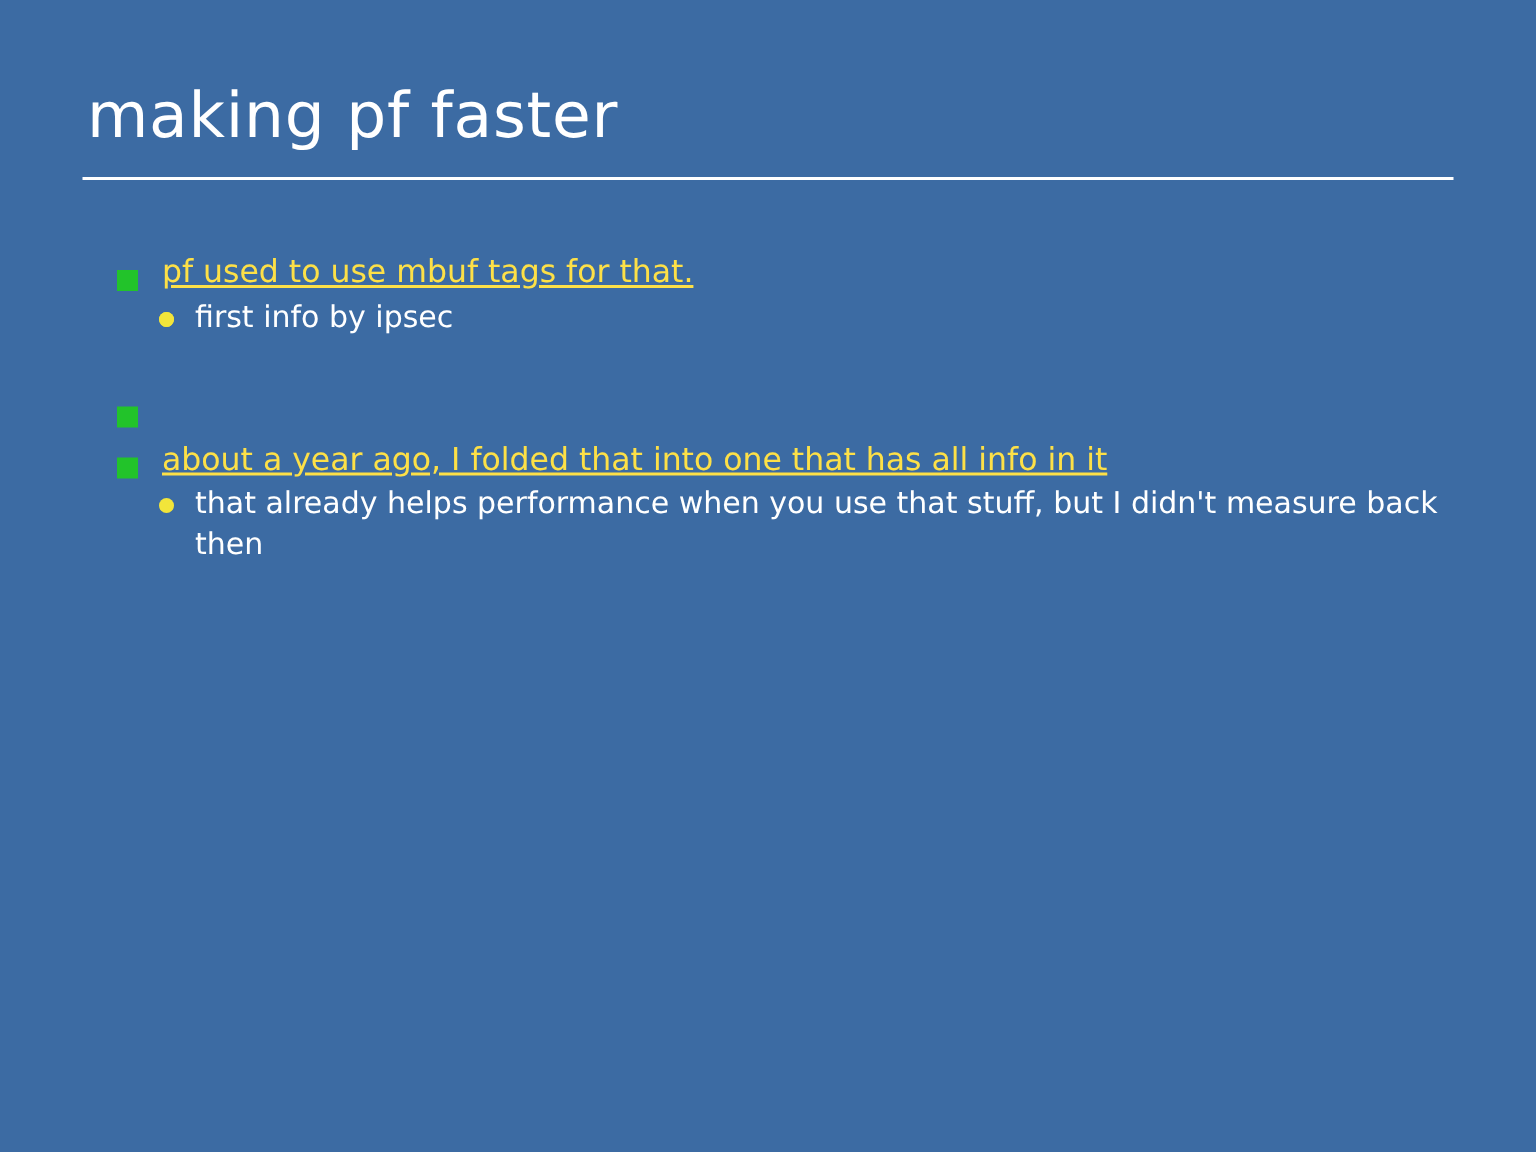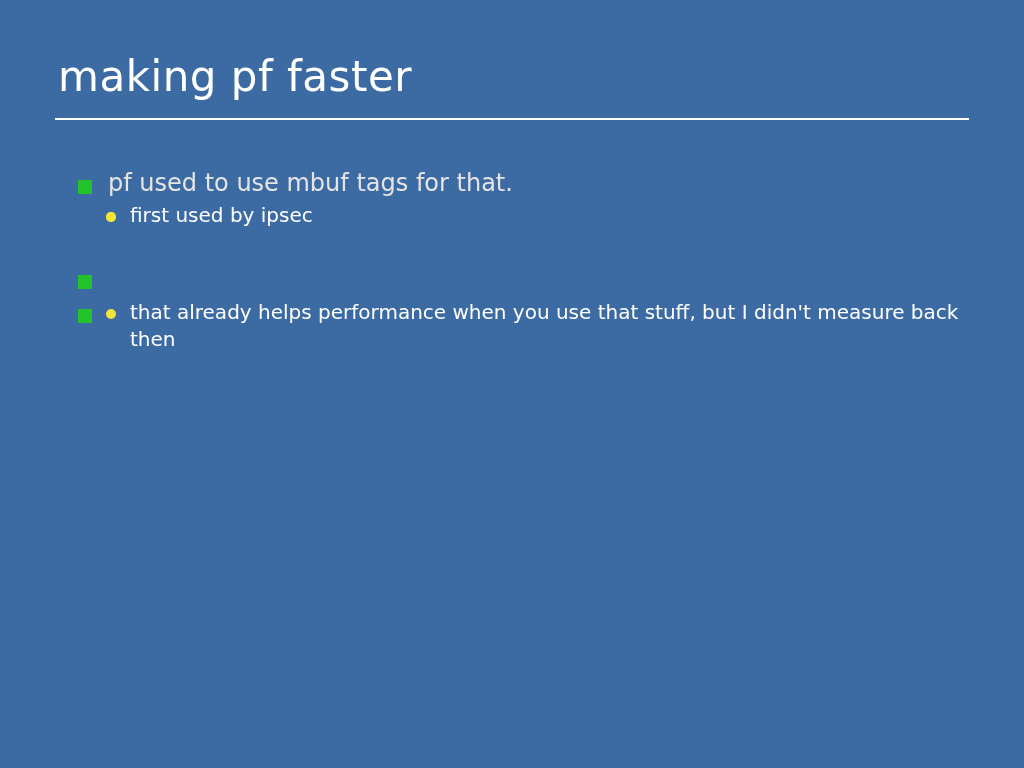--- a/index.html
+++ b/index.html
@@ -41,25 +41,26 @@
   }
   .content {
     position: absolute;
     left: 72px;
     top: 168px;
     width: 900px;
   }
   .bullet-l1 {
     position: relative;
     padding-left: 36px;
-    color: #e5e5e5;
-    font-size: 24px;
+    color: #fde047;
+    font-size: 21px;
     line-height: 1.32;
     margin-top: 0;
     margin-bottom: 0;
+    text-decoration: underline;
   }
   .bullet-l1 .marker {
     position: absolute;
     left: 6px;
     top: 12px;
     width: 14px;
     height: 14px;
     background: #22c32a;
     display: block;
   }
@@ -98,33 +99,34 @@
       <span class="marker"></span>
       <span class="txt">pf used to use mbuf tags for that.</span>
     </div>
 
     <div class="bullet-l2">
       <span class="marker"></span>
     </div>
 
     <div class="bullet-l2">
       <span class="marker"></span>
-      <span class="txt">first used by ipsec</span>
+      <span class="txt">first info by ipsec</span>
     </div>
 
     <div class="gap-lg"></div>
 
     <div class="bullet-l1">
       <span class="marker"></span>
     </div>
 
     <div class="gap-lg"></div>
 
     <div class="bullet-l1">
       <span class="marker"></span>
+      <span class="txt">about a year ago, I folded that into one that has all info in it</span>
     </div>
 
     <div class="bullet-l2">
       <span class="marker"></span>
       <span class="txt">that already helps performance when you use that stuff, but I didn't measure back then</span>
     </div>
 
   </div>
 </div>
 

